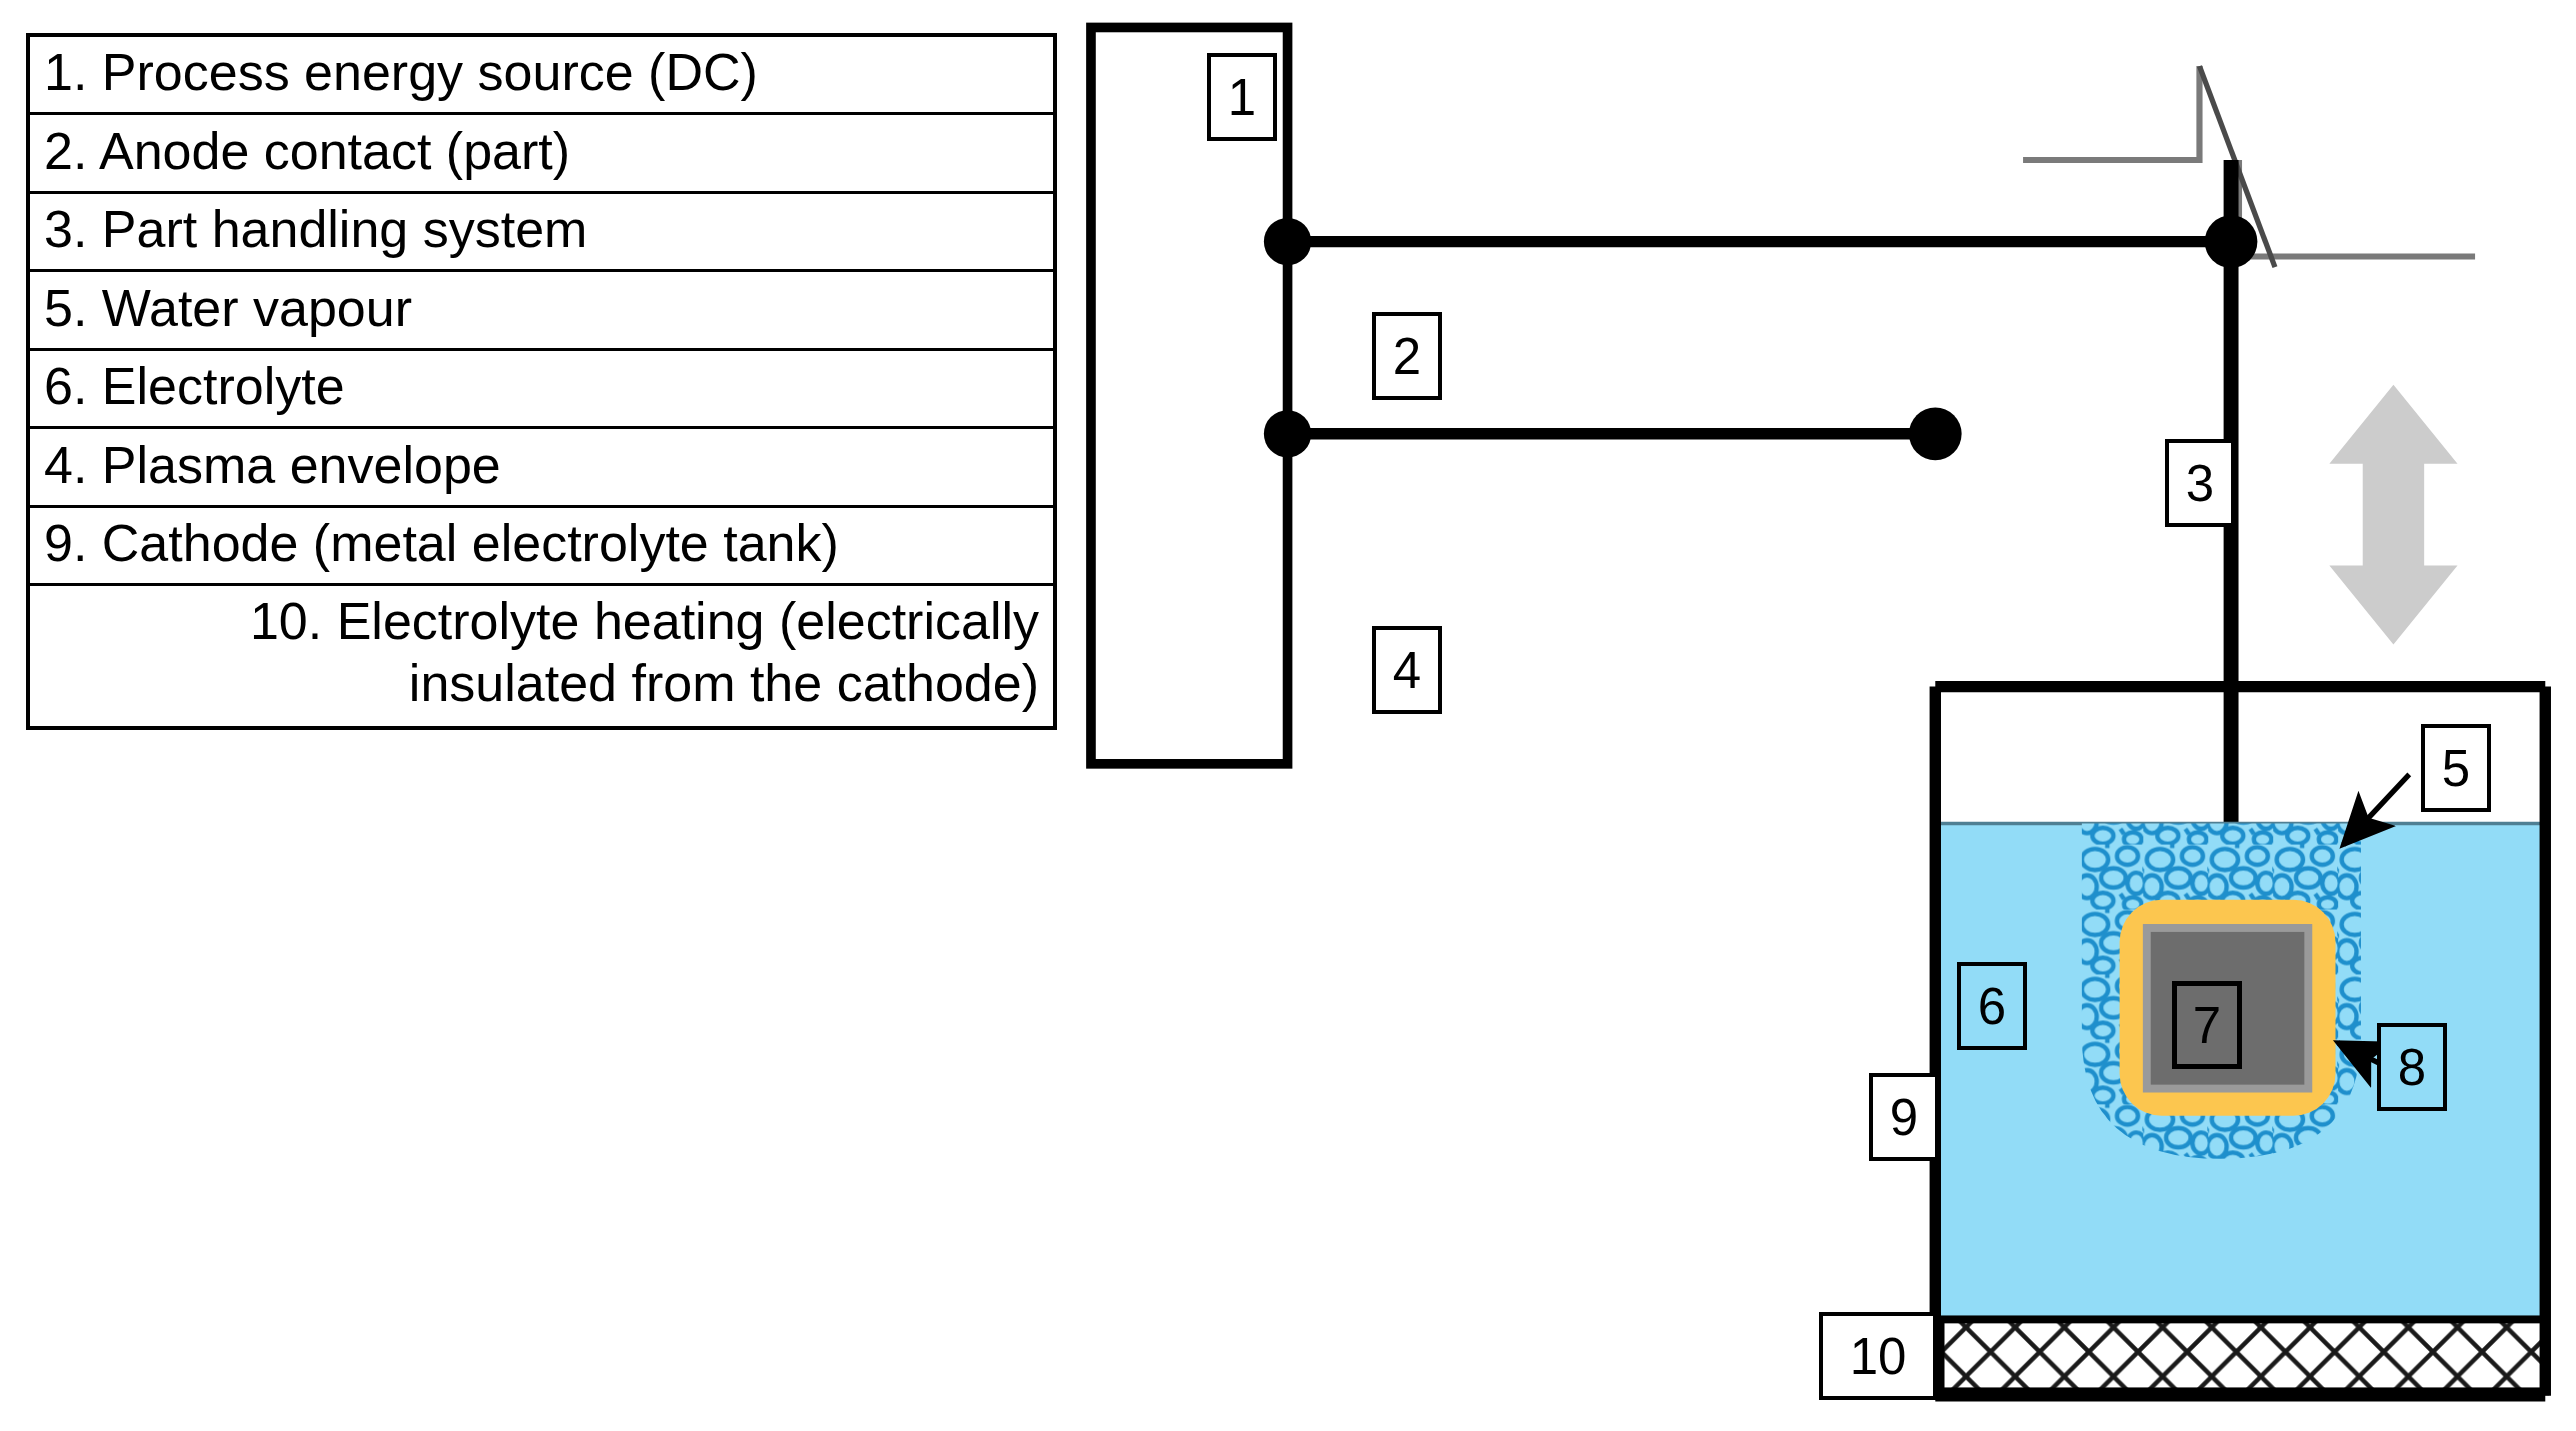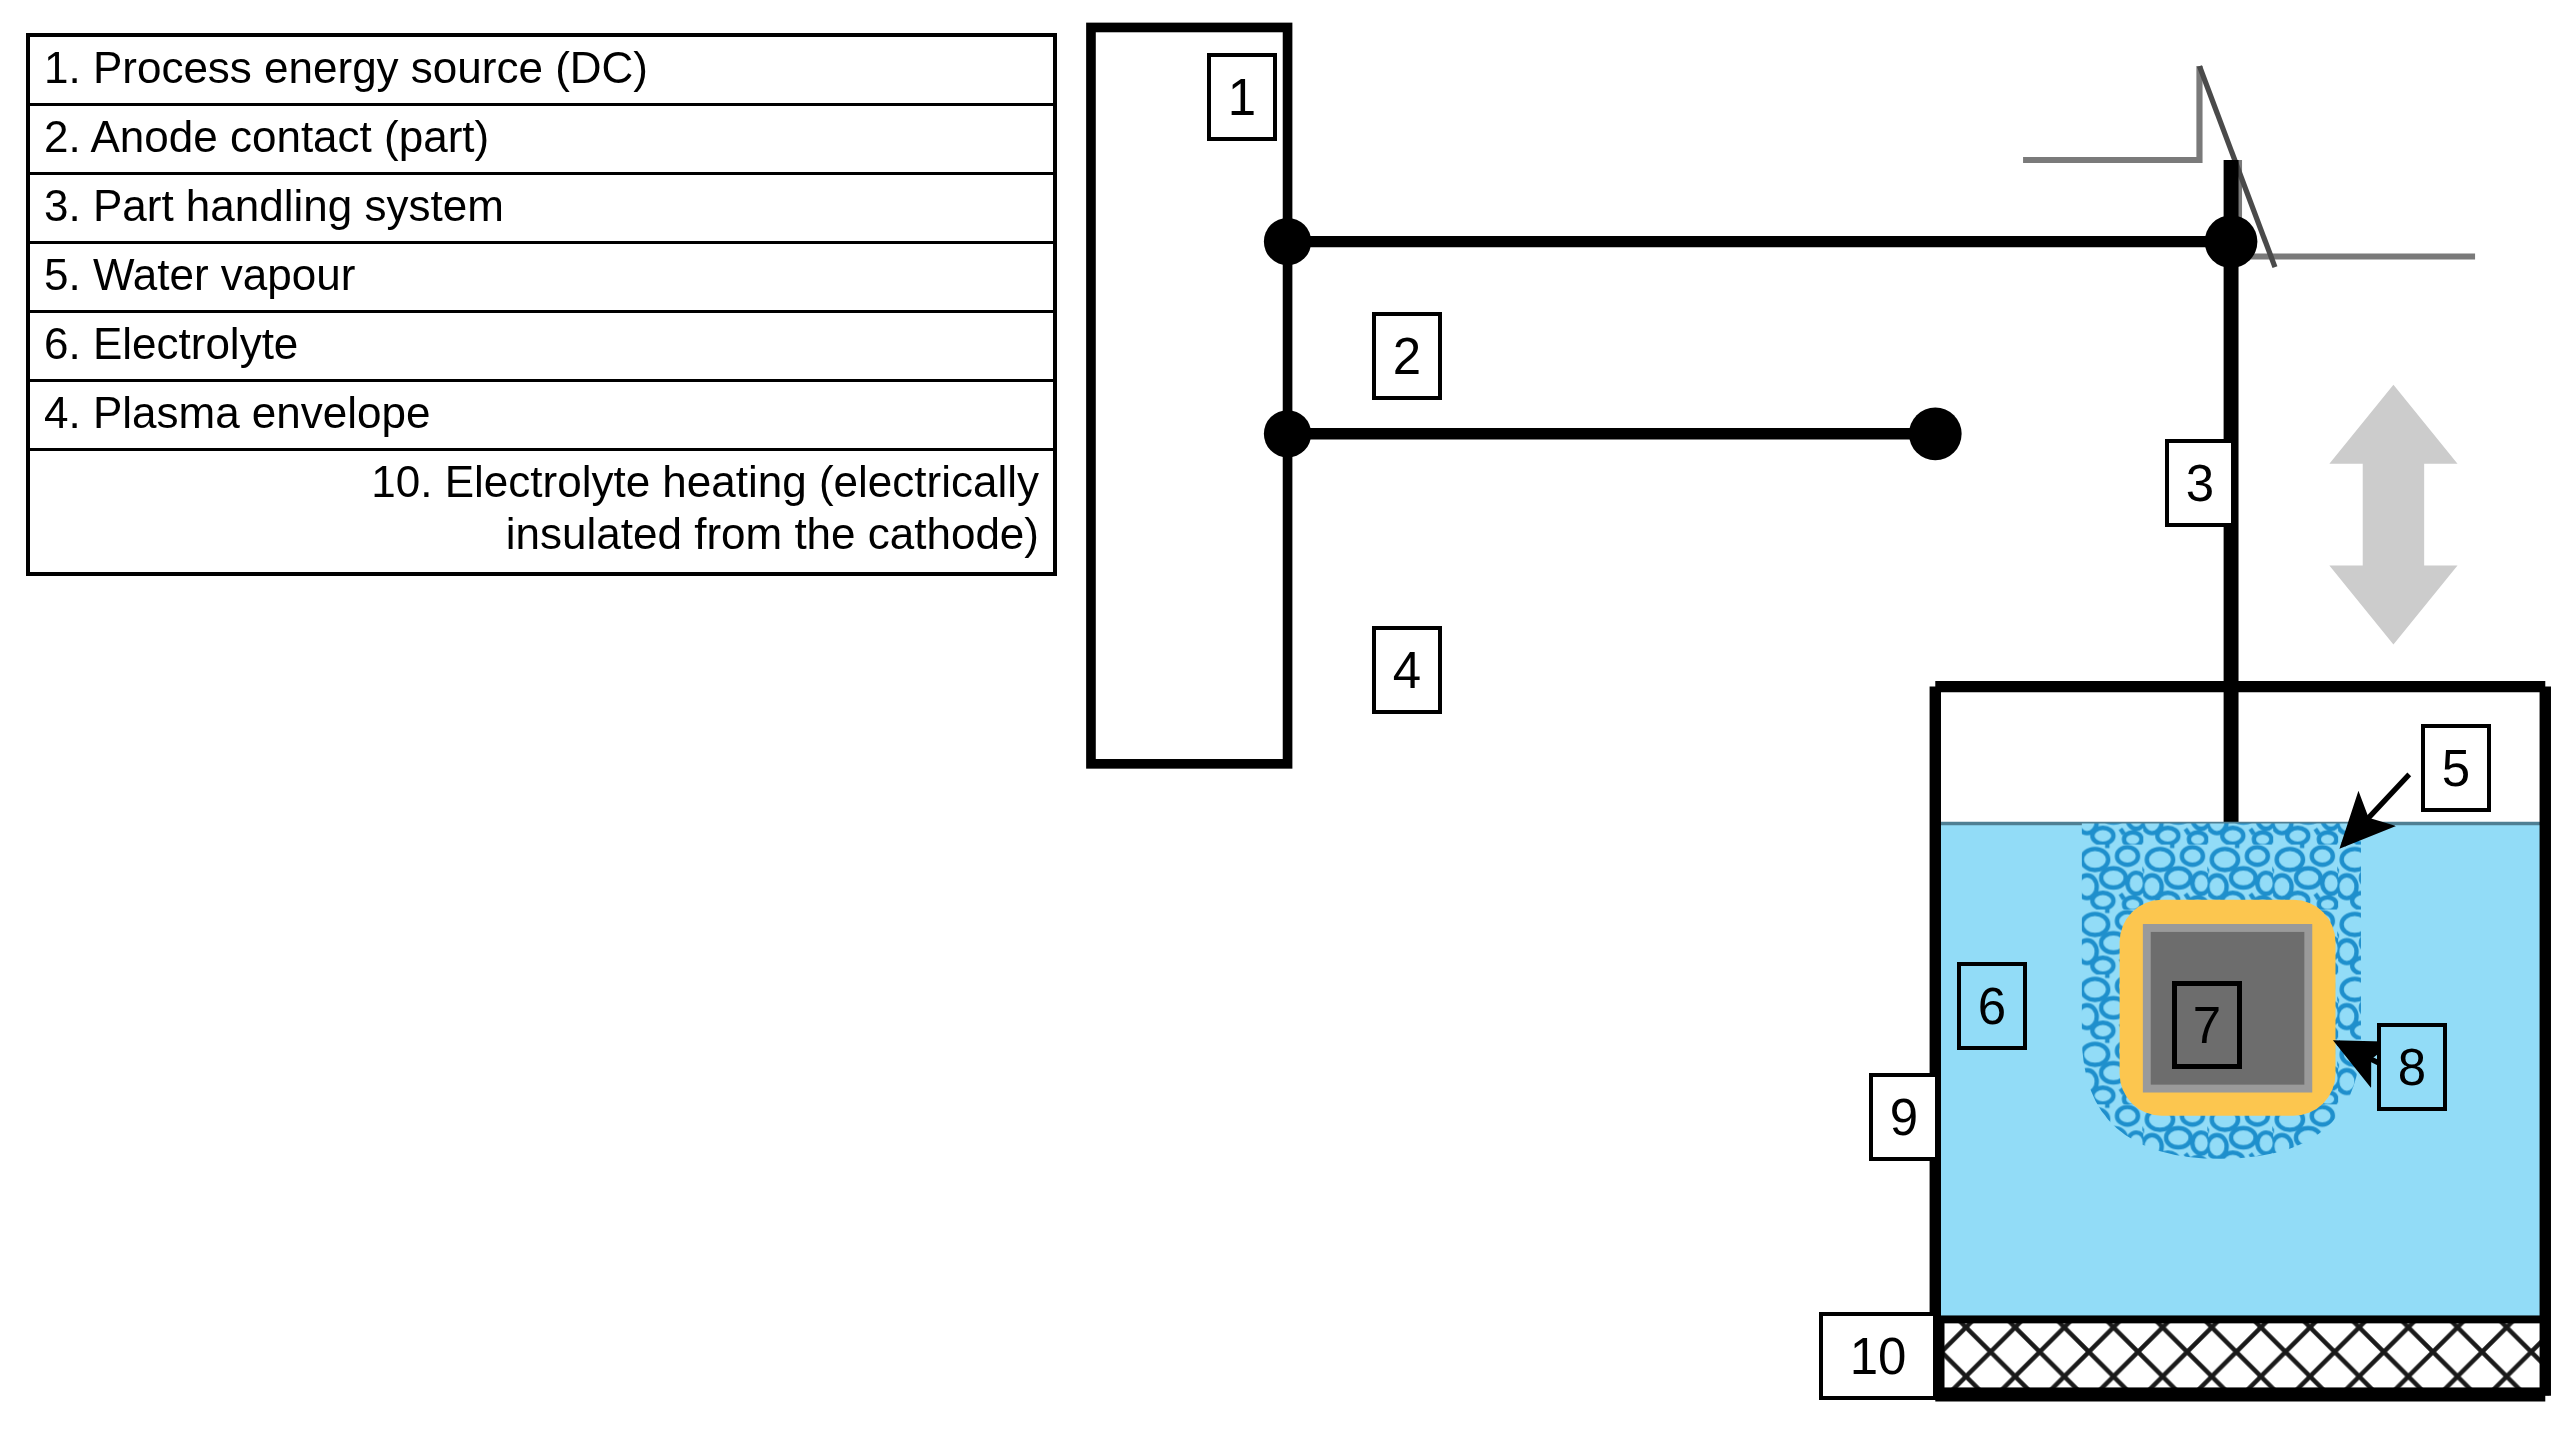--- a/index.html
+++ b/index.html
@@ -7,21 +7,21 @@
   #stage{position:relative;width:2576px;height:1432px;background:#ffffff;overflow:hidden;}
 
   
   #legend{
     position:absolute;left:26px;top:33px;width:1031px;
     border:4.4px solid #000;background:#fff;box-sizing:border-box;
   }
   .legend-row{
     border-bottom:3.5px solid #000;
     padding:5.3px 14px 8.8px 14px;
-    font-size:44px;line-height:1.18;color:#000;
+    font-size:52px;line-height:1.18;color:#000;
     box-sizing:border-box;
   }
   .legend-row:last-child{border-bottom:none;}
   .legend-row.two-line{padding-bottom:12.3px;text-align:right;}
   .legend-row .cont{display:block;padding-left:95px;}
 
   
   #diagram{position:absolute;left:0;top:0;width:2576px;height:1432px;}
 
   
@@ -39,20 +39,21 @@
 
 <div id="stage">
 
   <div id="legend">
     <div class="legend-row"><span>1. Process energy source (DC)</span></div>
     <div class="legend-row"><span>2. Anode contact (part)</span></div>
     <div class="legend-row"><span>3. Part handling system</span></div>
     <div class="legend-row"><span>5. Water vapour</span></div>
     <div class="legend-row"><span>6. Electrolyte</span></div>
     <div class="legend-row"><span>4. Plasma envelope</span></div>
+    <div class="legend-row"><span>9. Cathode (metal electrolyte tank)</span></div>
     <div class="legend-row two-line">
       <span>10. Electrolyte heating (electrically</span>
       <span class="cont">insulated from the cathode)</span>
     </div>
   </div>
 
   <svg id="diagram" viewBox="0 0 2935 1631">
     <defs>
 
       <pattern id="hatch" width="56" height="56" patternUnits="userSpaceOnUse">

